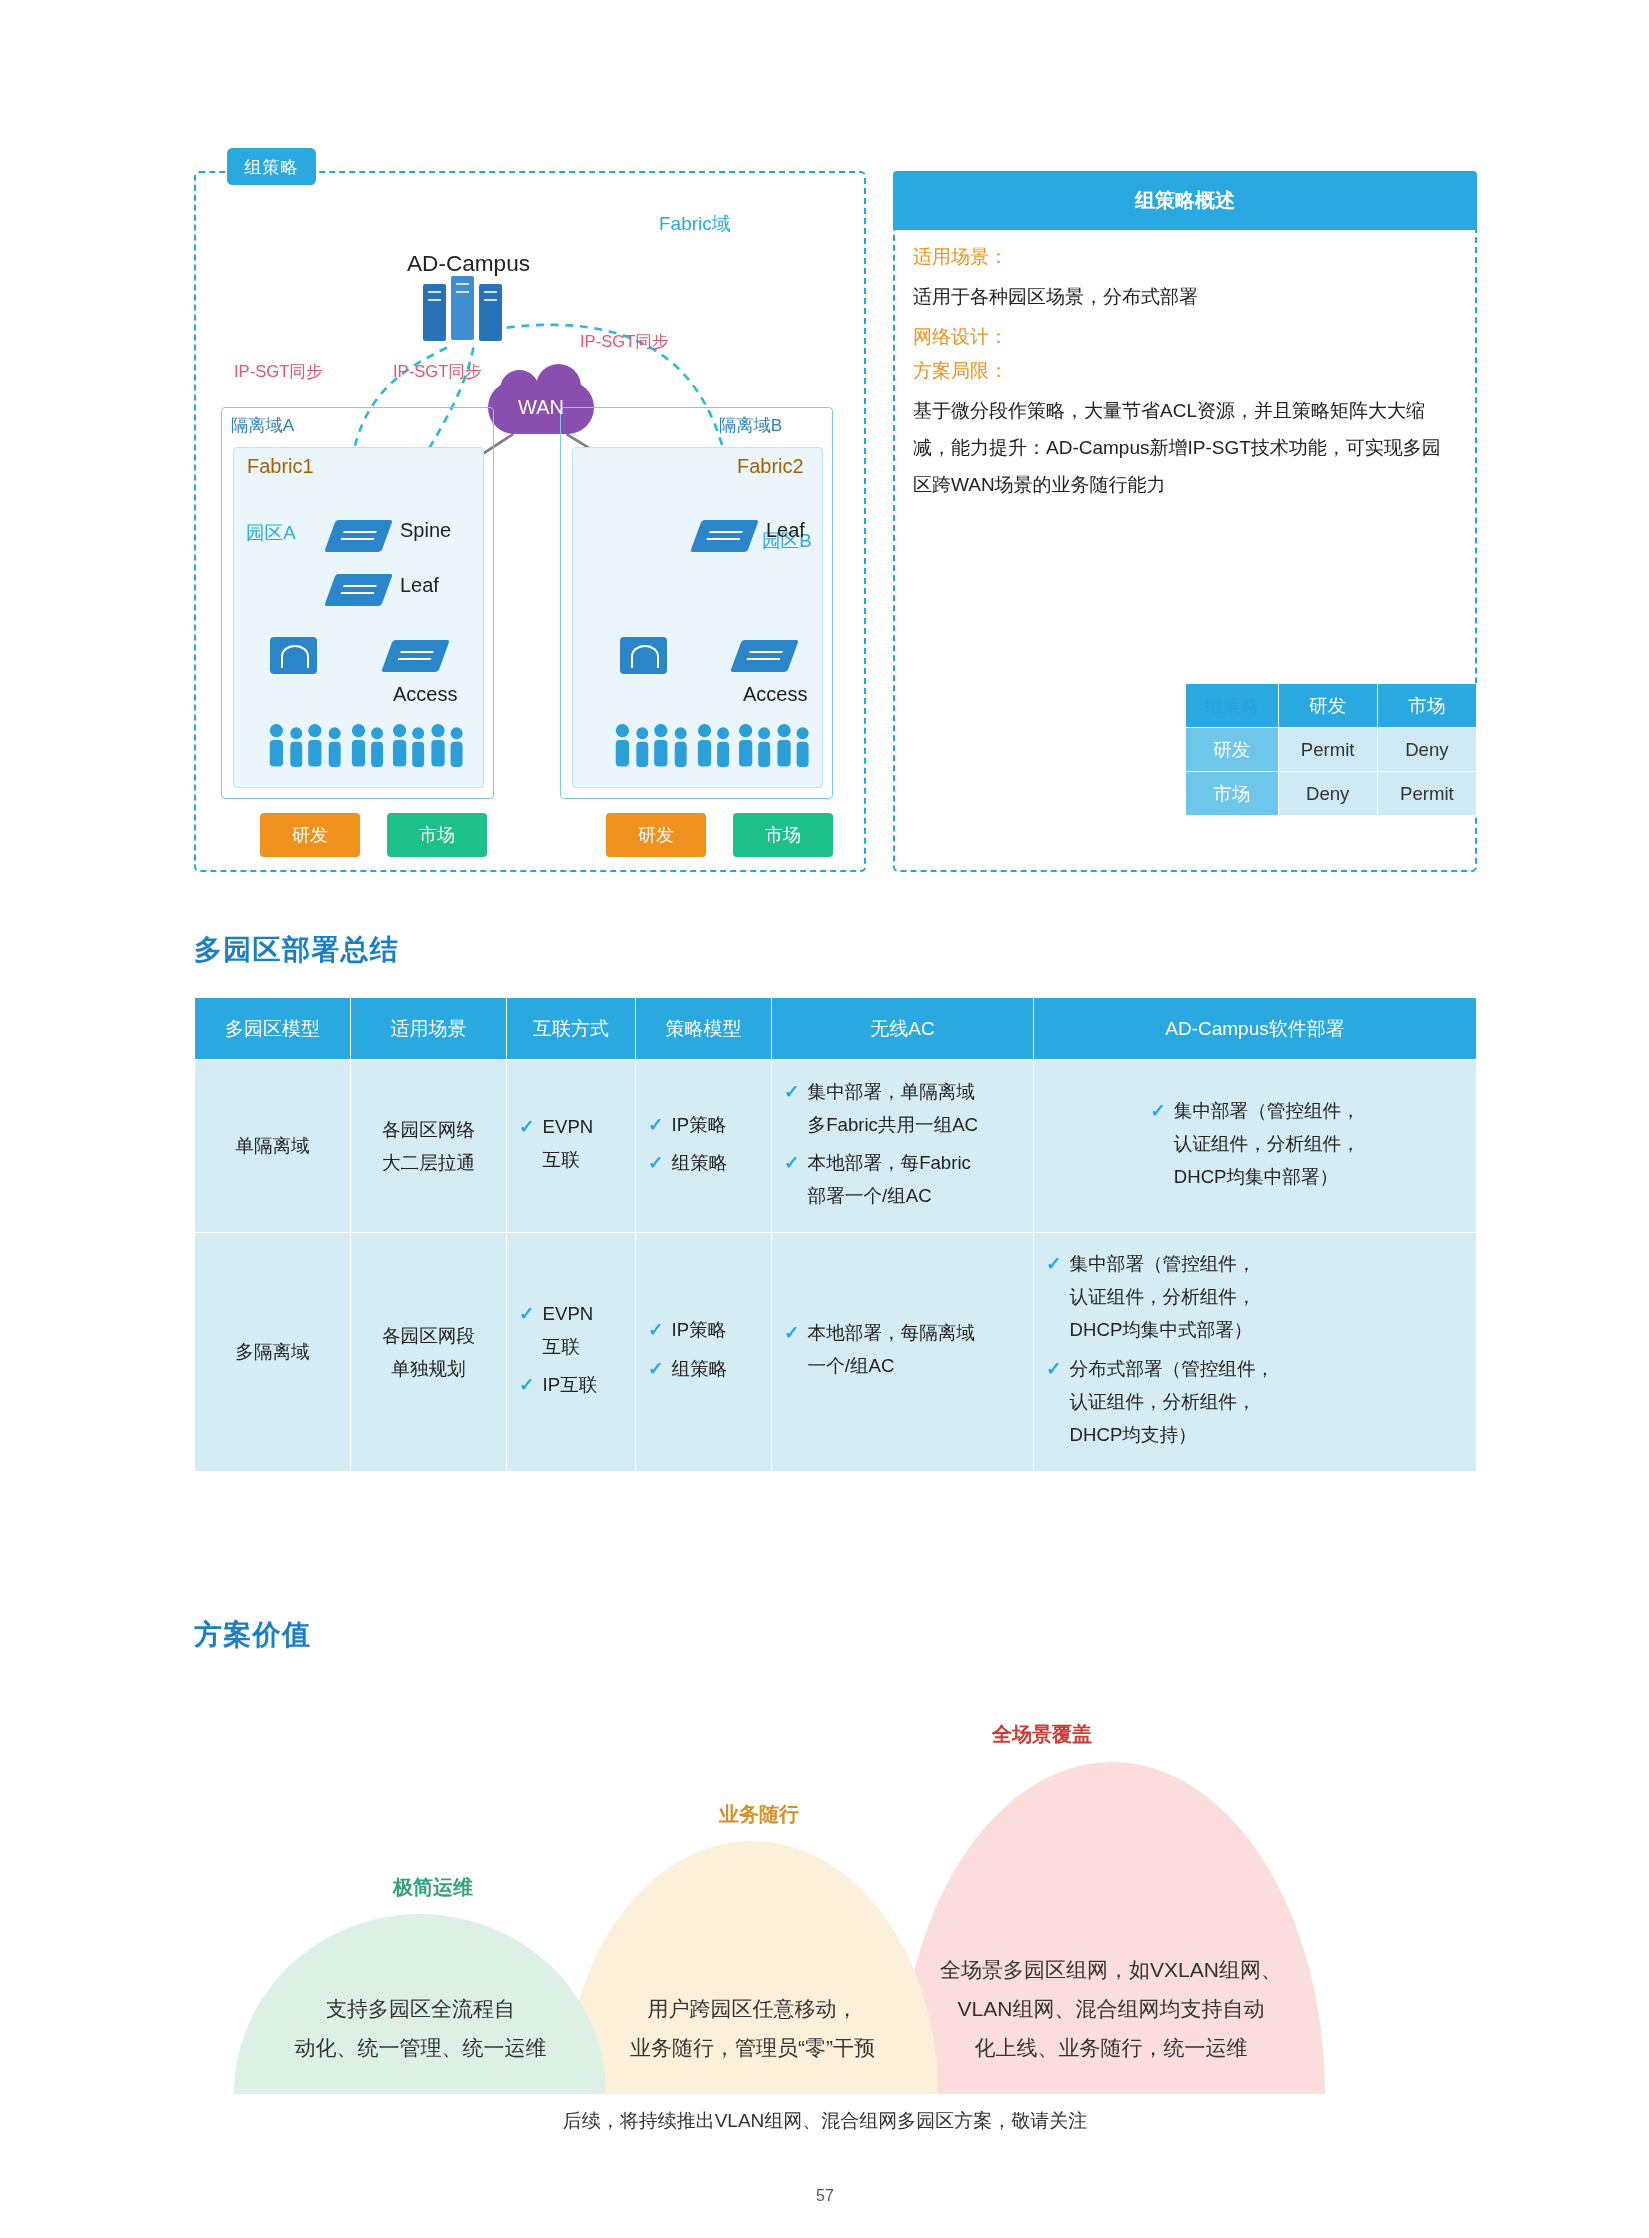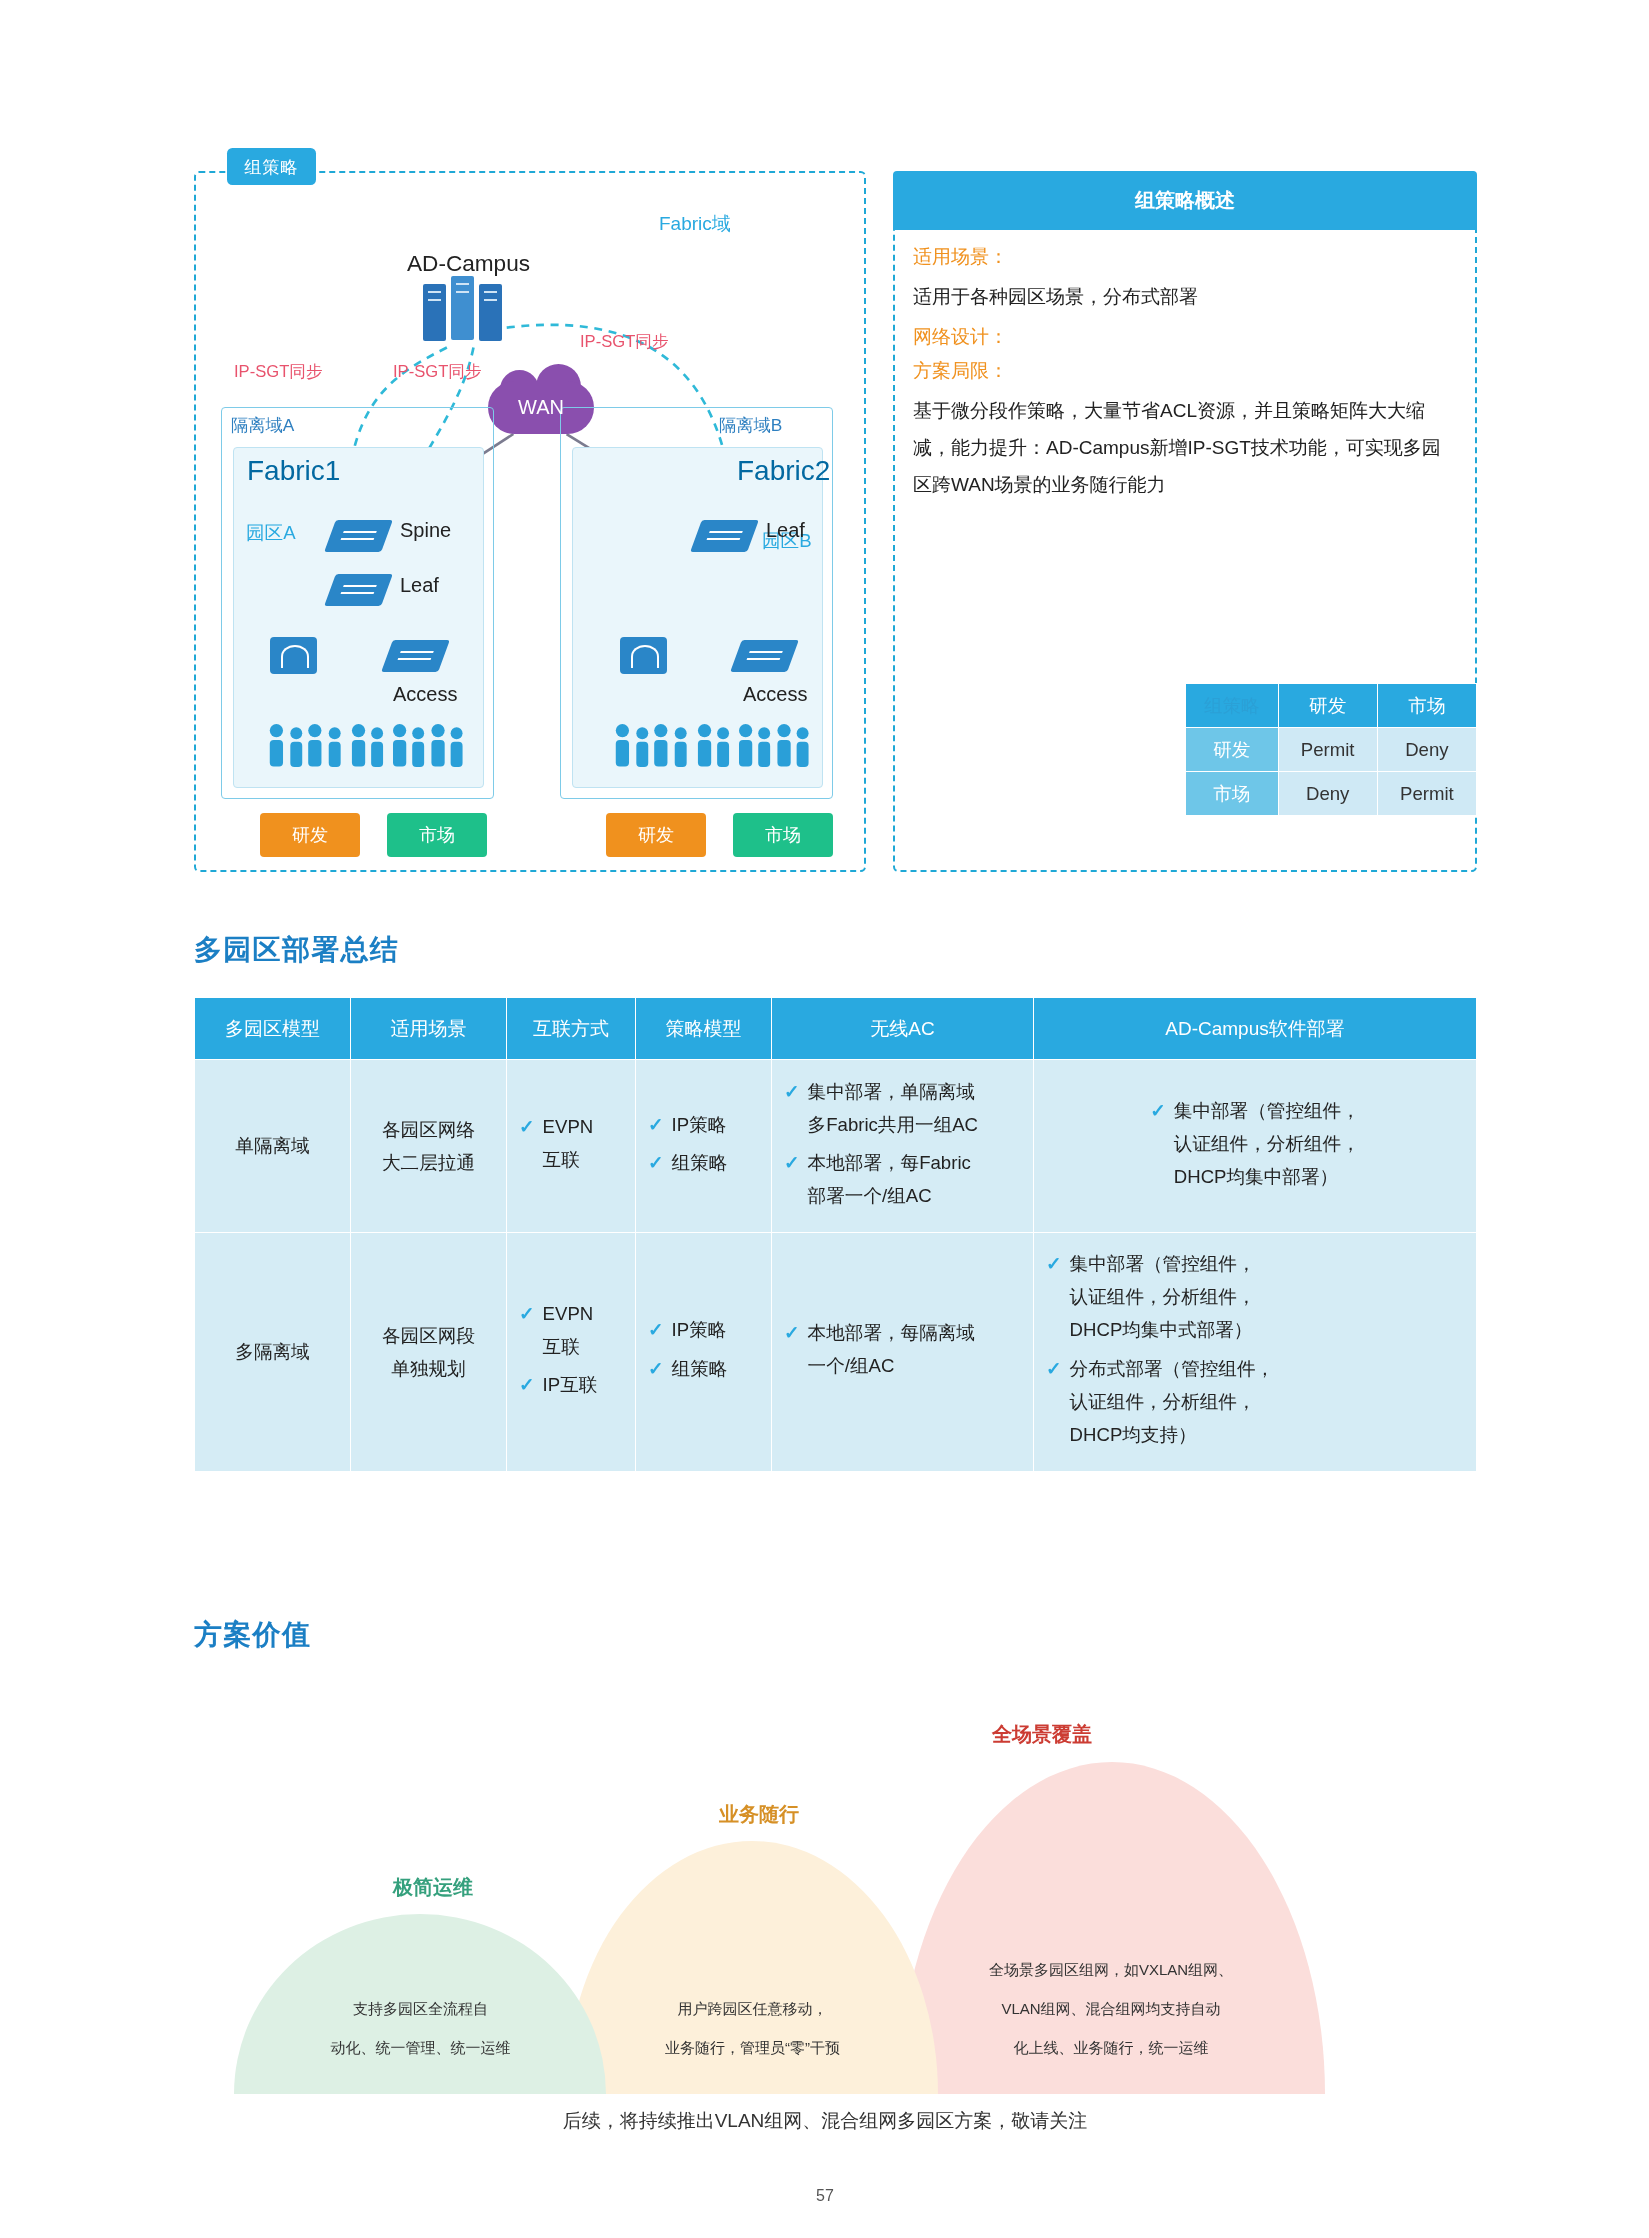--- a/index.html
+++ b/index.html
@@ -87,21 +87,21 @@
   .isoB { left:366px; top:259px; width:273px; height:392px; }
   .iso-title { position:absolute; font-size:17.3px; color:#2d7fc0; }
   .isoA-title { left:37px; top:265px; }
   .isoB-title { left:525px; top:265px; }
 
   .fabric-box {
     position:absolute; background:#eaf6fb; border:1.3px solid #bfe3f2; border-radius:4px;
   }
   .fabricA { left:39px; top:299px; width:249px; height:339px; }
   .fabricB { left:378px; top:299px; width:249px; height:339px; }
-  .fabric-name { position:absolute; font-size:28px; color:#0369a1; }
+  .fabric-name { position:absolute; font-size:20px; color:#a16207; }
   .fabricA-name { left:53px; top:307px; }
   .fabricB-name { left:543px; top:307px; }
   .park-name { position:absolute; font-size:18.6px; color:#29a9e0; }
   .parkA-name { left:52px; top:372px; }
   .parkB-name { left:568px; top:380px; }
 
   .sw {
     position:absolute; width:57px; height:32px; background:#2a86c8;
     transform:skewX(-20deg); border-radius:2.7px;
   }
@@ -190,21 +190,21 @@
   
   .arcs { position:absolute; left:194px; top:1682px; width:1283px; height:412px; }
   .arc { position:absolute; border-radius:50% 50% 0 0 / 100% 100% 0 0; }
   .arc1 { left:40px; bottom:0; width:372px; height:180px; background:#ddf0e4; }
   .arc2 { left:372px; bottom:0; width:372px; height:253px; background:#fdf0da; }
   .arc3 { left:705px; bottom:0; width:426px; height:332px; background:#fbdedb; }
   .arc-label { position:absolute; font-weight:bold; font-size:20px; }
   .lab1 { left:199px; bottom:193px; color:#35a07d; }
   .lab2 { left:525px; bottom:266px; color:#d69026;margin-top:15px; }
   .lab3 { left:798px; bottom:346px; color:#cc3c33; }
-  .arc-text { position:absolute; text-align:center; font-size:15px; color:#333; line-height:39px; }
+  .arc-text { position:absolute; text-align:center; font-size:21px; color:#333; line-height:39px; }
   .txt1 { left:37px; bottom:26.6px; width:379px; }
   .txt2 { left:369px; bottom:26.6px; width:379px; }
   .txt3 { left:701px; bottom:26.6px; width:432px; }
 
   .footnote {
     position:absolute; left:0; top:2108px; width:1650px; text-align:center;
     font-size:19px; color:#333;
   }
   .pagenum {
     position:absolute; left:0; top:2187px; width:1650px; text-align:center;

